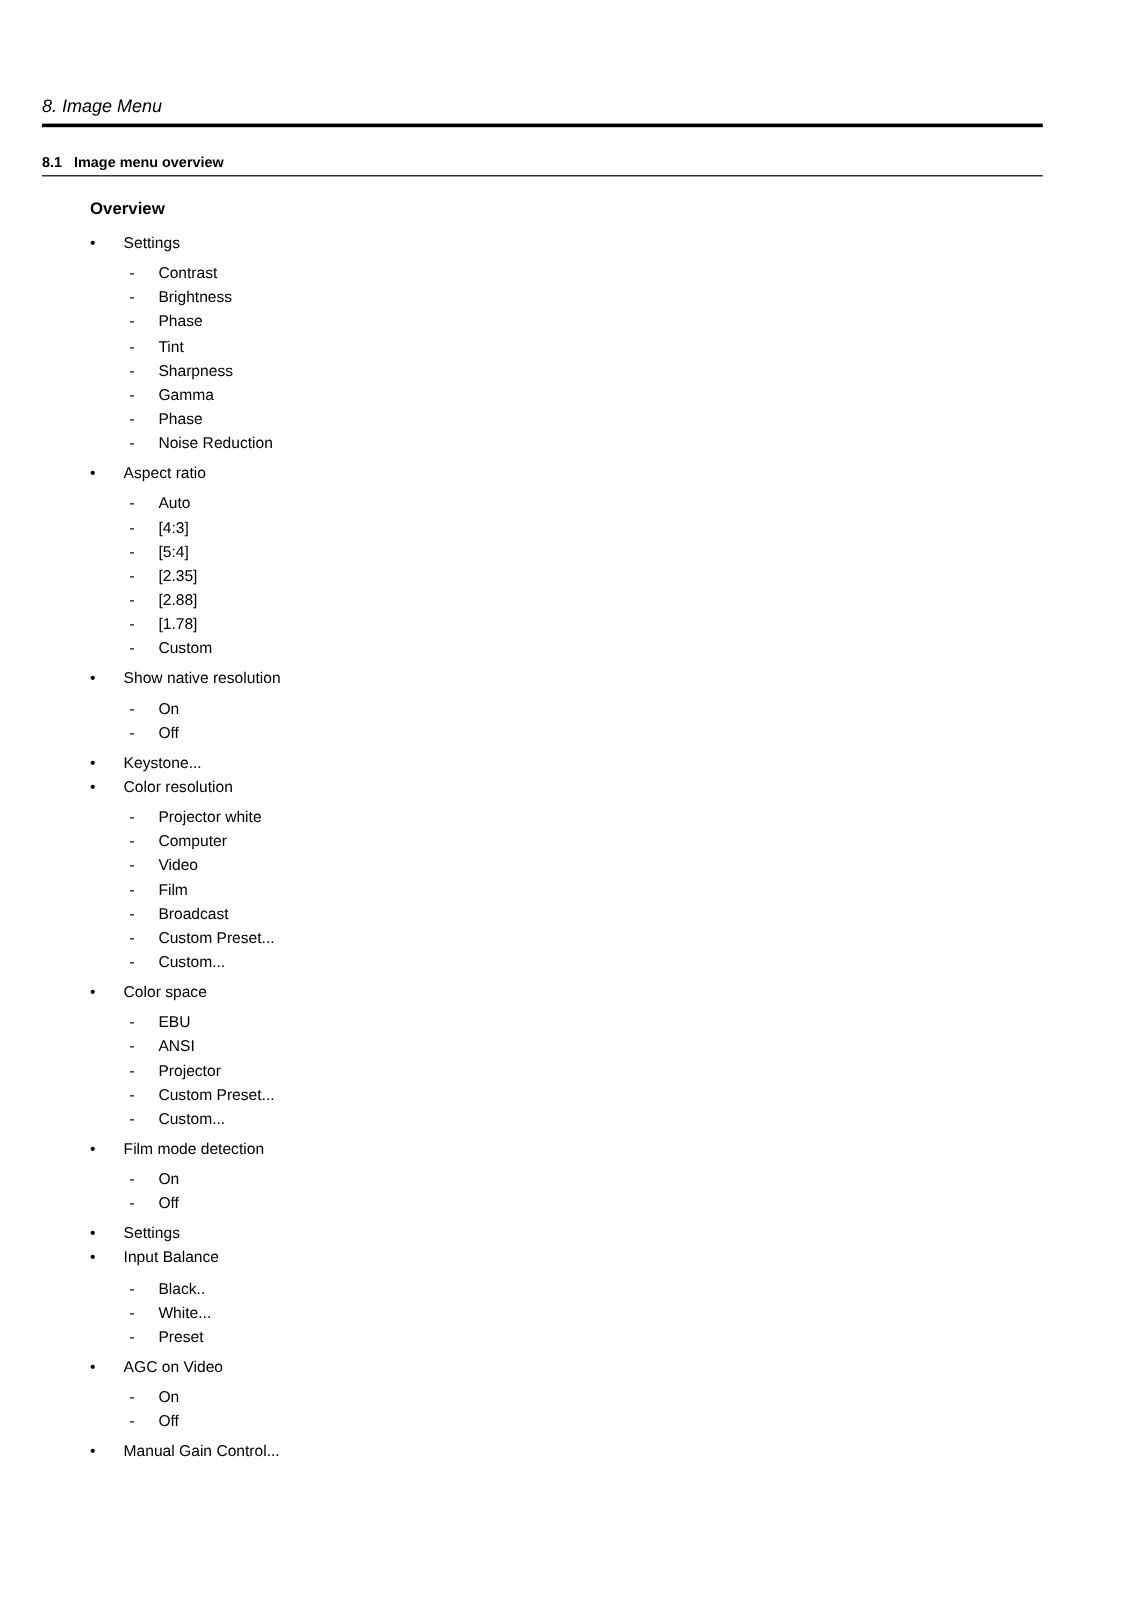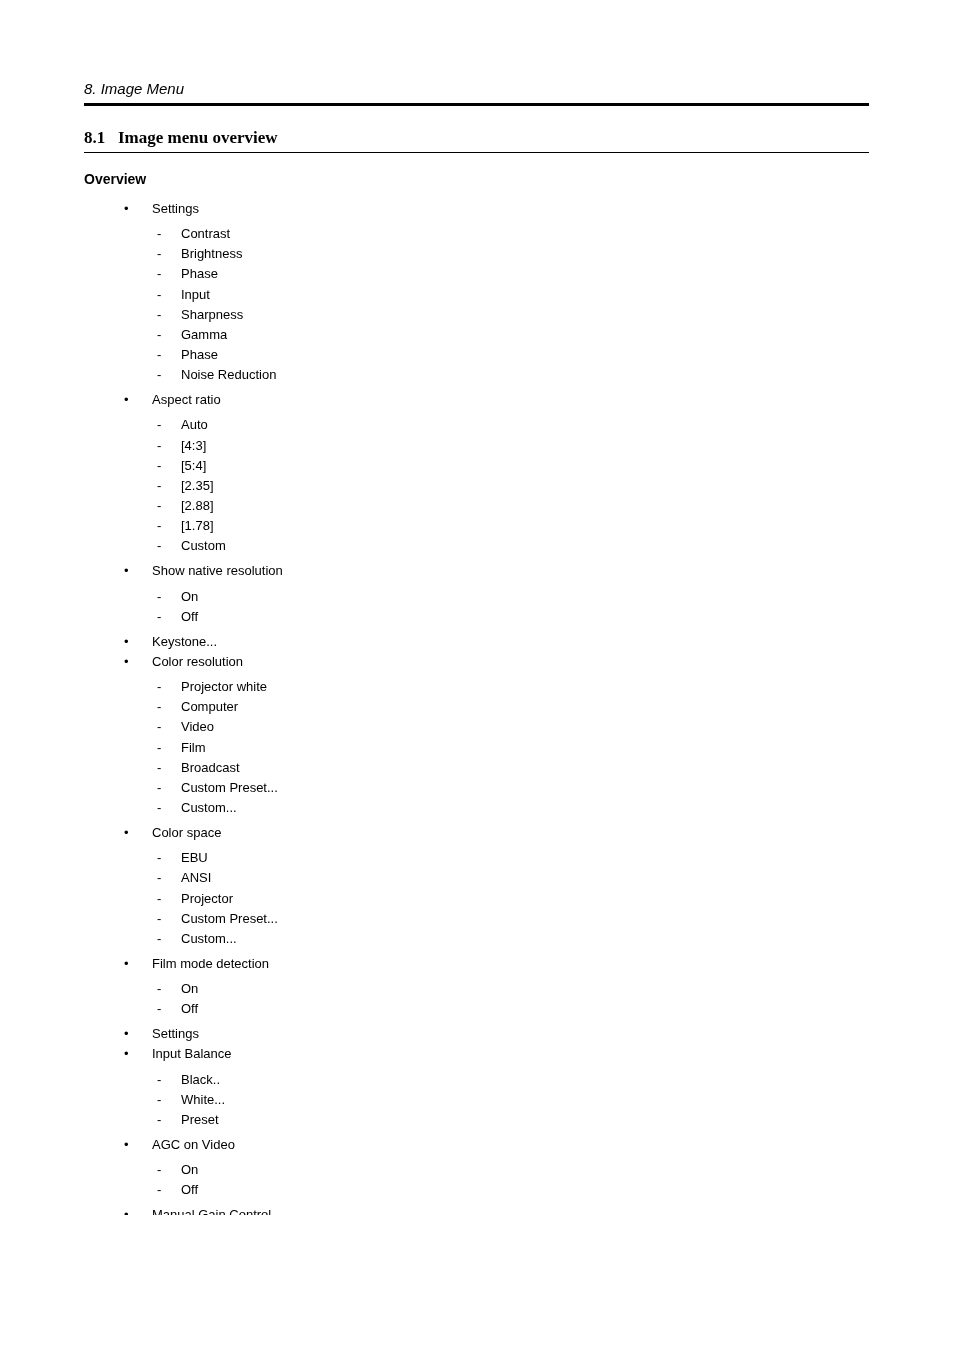--- a/index.html
+++ b/index.html
@@ -8,46 +8,46 @@
     padding: 0;
     font-family: Arial, Helvetica, sans-serif;
     background: #fff;
     color: #000;
   }
   .page {
     width: 954px;
     height: 1215px;
     position: relative;
     box-sizing: border-box;
-    padding: 80px 85px 40px 84px;
+    padding: 80px 85px 40px 35px;
   }
   .chapter-header {
     font-style: italic;
     font-size: 15px;
     margin-bottom: 6px;
   }
   .chapter-rule {
     border: none;
     border-top: 3px solid #000;
     margin: 0 0 22px 0;
   }
   .section-title {
-    font-size: 17px;
+    font-size: 12px;
     font-weight: bold;
     margin: 0 0 4px 0;
-    font-family: Liberation Serif, serif;
   }
   .section-rule {
     border: none;
     border-top: 1.5px solid #000;
     margin: 0 0 18px 0;
   }
   .subsection-title {
     font-weight: bold;
     font-size: 14px;
+    margin-left: 40px;
     margin-bottom: 12px;
   }
   ul.top-list {
     list-style: none;
     padding: 0;
     margin: 0 0 0 40px;
     font-size: 13px;
   }
   ul.top-list > li {
     position: relative;
@@ -105,21 +105,21 @@
   </h2>
   <hr class="section-rule">
 
   <div class="subsection-title">Overview</div>
 
   <ul class="top-list" id="overview-list">
       <li><span>Settings</span><ul class="sub-list">
           <li><span>Contrast</span></li>
           <li><span>Brightness</span></li>
           <li><span>Phase</span></li>
-          <li><span>Input</span></li>
+          <li><span>Tint</span></li>
           <li><span>Sharpness</span></li>
           <li><span>Gamma</span></li>
           <li><span>Phase</span></li>
           <li><span>Noise Reduction</span></li>
         </ul></li>
       <li><span>Aspect ratio</span><ul class="sub-list">
           <li><span>Auto</span></li>
           <li><span>[4:3]</span></li>
           <li><span>[5:4]</span></li>
           <li><span>[2.35]</span></li>

